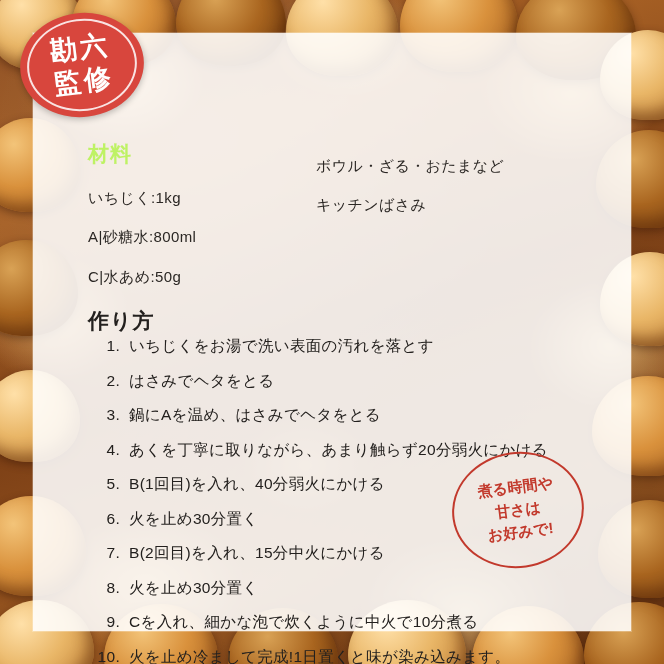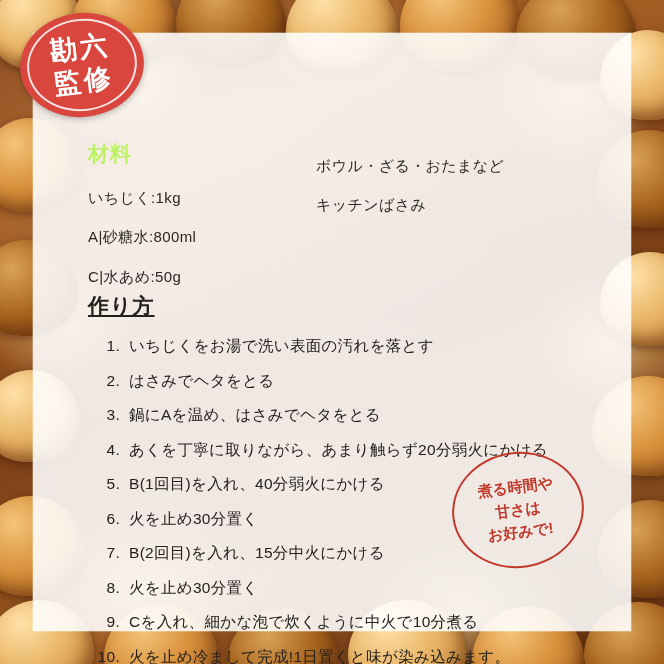--- a/index.html
+++ b/index.html
@@ -134,26 +134,25 @@
     font-size: 15px;
     color: #2b2724;
     line-height: 1.75;
     letter-spacing: 0.4px;
     margin-top: 13px;
   }
   
   .method-head {
     position: absolute;
     left: 88px;
-    top: 292px;
+    top: 307px;
     font-size: 21px;
     font-weight: bold;
     color: #23201e;
     letter-spacing: 1px;
-    text-decoration: underline;
   }
   .steps {
     position: absolute;
     left: 90px;
     top: 334px;
     width: 470px;
   }
   .step {
     display: flex;
     align-items: baseline;

